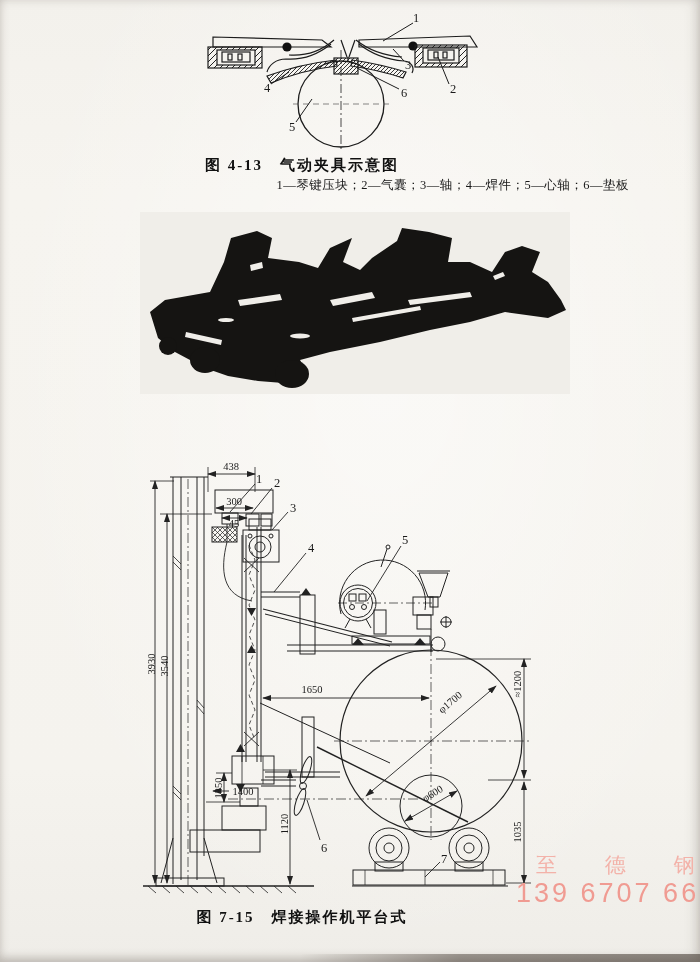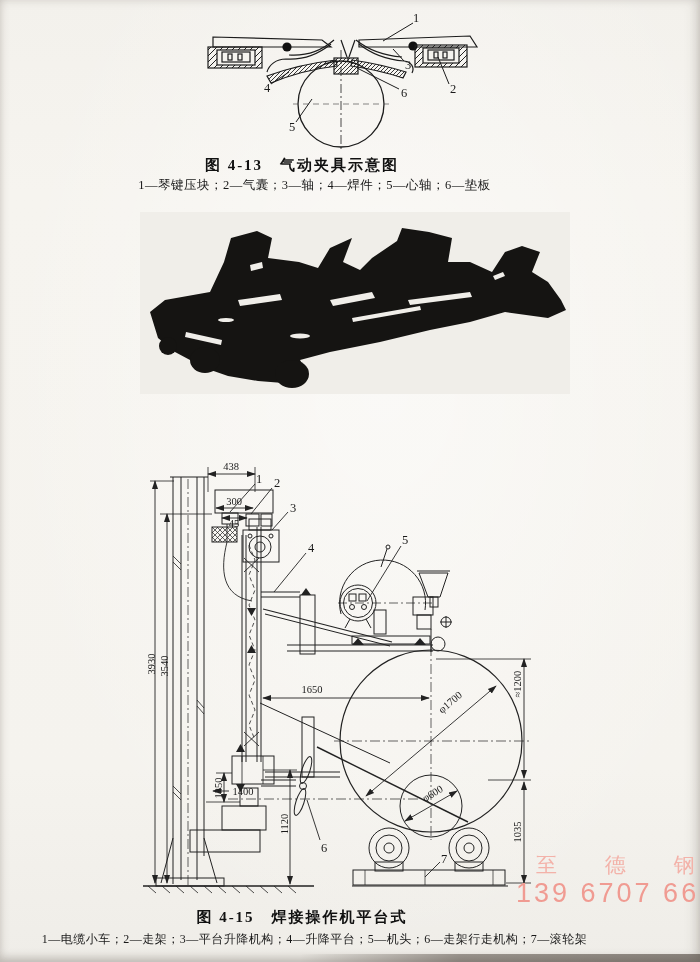--- a/index.html
+++ b/index.html
@@ -7,21 +7,21 @@
   #page{
     position:relative;width:700px;height:962px;
     background:
       radial-gradient(ellipse at 55% 40%, rgba(255,255,255,.5), rgba(0,0,0,0) 70%),
       linear-gradient(180deg,#f3f1ec 0%,#f6f4ef 20%,#f5f3ee 80%,#efede8 100%);
     font-family:"Liberation Serif","DejaVu Serif",serif;color:#1d1d1d;
     box-shadow:inset 0 -4px 10px rgba(70,60,50,.25), inset -6px 0 12px rgba(70,60,50,.10);
   }
   .cap{position:absolute;left:0;width:604px;text-align:center;
        font-size:15px;font-weight:bold;letter-spacing:2px;color:#111;font-family:Liberation Serif, serif;}
-  .leg{position:absolute;left:0;width:629px;text-align:center;
+  .leg{position:absolute;left:0;width:629px;text-align:right;
        font-size:12.5px;letter-spacing:.5px;color:#181818;}
   svg{position:absolute;}
   svg text{font-family:"Liberation Serif","DejaVu Serif",serif;fill:#1a1a1a;}
   .dim{font-size:10.5px;}
   .co{font-size:12.5px;}
   #watermark{position:absolute;color:#f0a49b;pointer-events:none;}
   #wm1{position:absolute;left:536px;top:851px;font-size:21px;letter-spacing:21px;
        color:#f3b2a9;white-space:nowrap;font-family:"Liberation Sans","DejaVu Sans",sans-serif;}
   #wm2{position:absolute;left:516px;top:878px;font-size:27px;letter-spacing:3px;
        color:#f09b92;white-space:nowrap;font-family:"Liberation Sans","DejaVu Sans",sans-serif;}
@@ -334,22 +334,21 @@
         <text x="277" y="487">2</text>
         <text x="293" y="512">3</text>
         <text x="311" y="552">4</text>
         <text x="405" y="544">5</text>
         <text x="324" y="852">6</text>
         <text x="444" y="863">7</text>
       </g>
     </g>
   </svg>
 
-  <div class="cap" style="top:908px">图 4-15　焊接操作机平台式</div>
-  <div class="leg" style="top:931px;font-size:12px">1—电缆小车；2—走架；3—平台升降机构；4—升降平台；5—机头；6—走架行走机构；7—滚轮架</div>
+  <div class="cap" style="top:908px">图 7-15　焊接操作机平台式</div>
 
   <div id="watermark">
     <div id="wm1">至 德 钢 业</div>
     <div id="wm2">139 6707 6667</div>
   </div>
 
   <div id="edge-shadow"></div>
 </div>
 
 </body></html>

